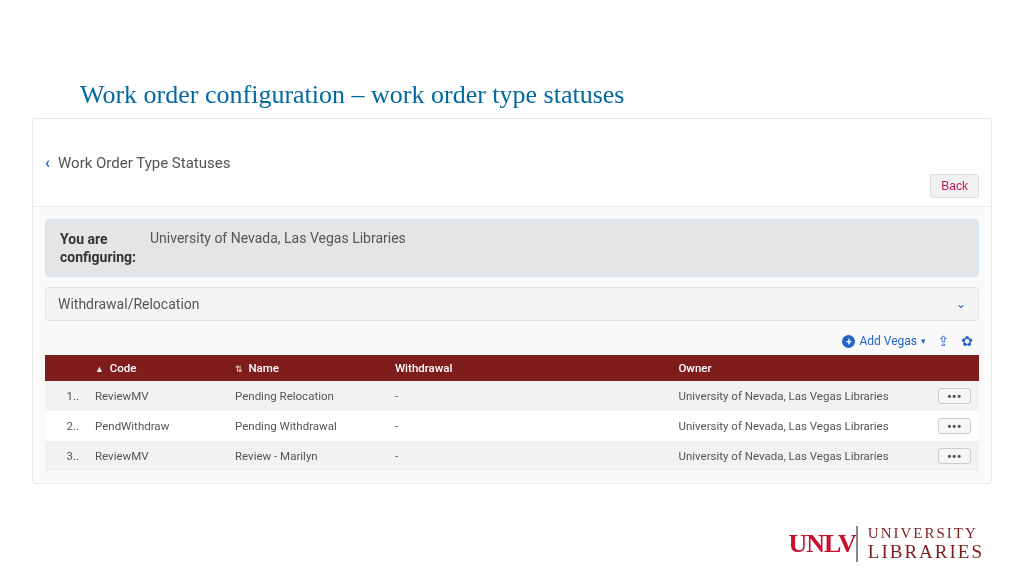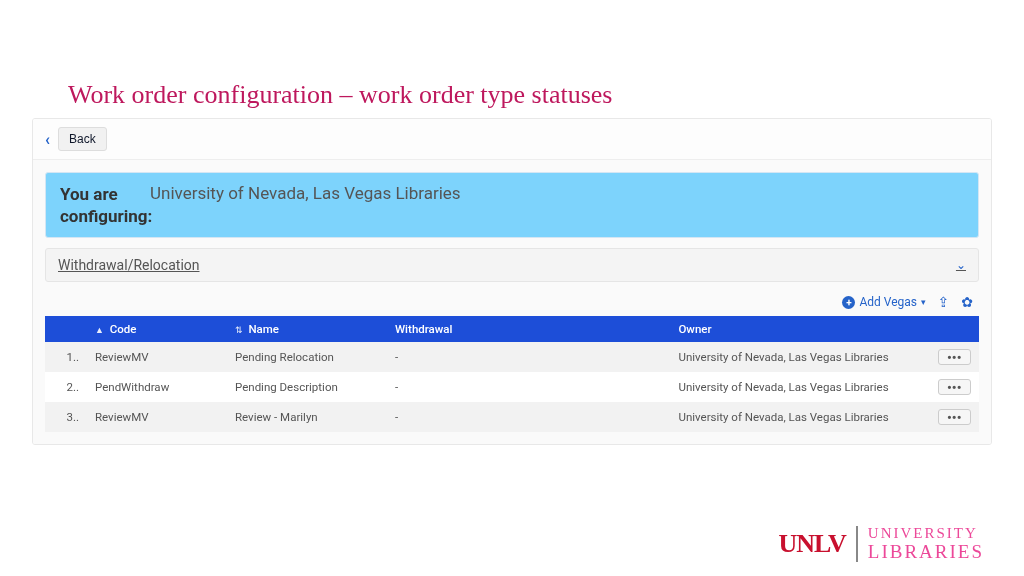--- a/index.html
+++ b/index.html
@@ -8,24 +8,24 @@
     background: #fff;
     width: 1024px;
     height: 576px;
     position: relative;
     font-size: 12px;
     color: #555;
   }
   .slide-title {
     position: absolute;
     top: 80px;
-    left: 68px;
+    left: 80px;
     font-family: Georgia, "Times New Roman", serif;
     font-size: 26px;
-    color: #be185d;
+    color: #0369a1;
     font-weight: 400;
   }
   .app-frame {
     position: absolute;
     top: 118px;
     left: 32px;
     right: 32px;
     border: 1px solid #e8e8e8;
     border-radius: 3px;
     overflow: hidden;
@@ -48,54 +48,54 @@
     font-size: 15px;
     color: #555;
     flex: 1;
   }
   .back-btn {
     background: #f1f1f1;
     border: 1px solid #ddd;
     border-radius: 3px;
     padding: 4px 10px;
     font-size: 12px;
-    color: #0f172a;
+    color: #be185d;
     cursor: pointer;
+    margin-top: 47px;
   }
   .content-area {
     padding: 12px;
     background: #fafafa;
   }
   .info-banner {
-    background: #7dd3fc;
+    background: #e5e5e5;
     border: 1px solid #d4e6f4;
     border-radius: 3px;
     padding: 10px 14px;
     display: flex;
-    font-size: 17px;
+    font-size: 14px;
     margin-bottom: 10px;
   }
   .info-banner .label {
     font-weight: bold;
     color: #333;
     width: 90px;
     line-height: 1.3;
   }
   .info-banner .value { color: #555; }
   .type-panel {
     background: #f4f4f4;
     border: 1px solid #e5e5e5;
     border-radius: 3px;
     margin-bottom: 8px;
   }
   .type-panel-header {
     display: flex;
     align-items: center;
     padding: 8px 12px;
-    text-decoration: underline;
   }
   .type-panel-title {
     font-size: 14px;
     color: #555;
     flex: 1;
   }
   .collapse-chevron {
     color: #2563c9;
     font-size: 12px;
     cursor: pointer;
@@ -123,63 +123,64 @@
     gap:4px;
   }
   .add-status .plus {
     display:inline-block;width:13px;height:13px;border-radius:50%;
     background:#2563c9;color:#fff;text-align:center;line-height:13px;font-size:10px;font-weight:bold;
   }
   .caret-down { font-size:9px; }
   .export-icon, .gear-icon { color:#2563c9; cursor:pointer; font-size:14px; }
   table.status-table { width:100%; border-collapse:collapse; font-size:11.5px; }
   table.status-table thead th {
-    background:#1d4ed8; color:#fff; text-align:left; padding:6px 8px; font-weight:500;
+    background:#7f1d1d; color:#fff; text-align:left; padding:6px 8px; font-weight:500;
   }
   table.status-table thead th .sort { font-size:9px; margin-right:3px; opacity:.9;}
   table.status-table tbody td { padding:7px 8px; color:#555; }
   table.status-table tbody tr:nth-child(odd){ background:#f2f2f2; }
   table.status-table tbody tr:nth-child(even){ background:#fff; }
   .col-idx { width:42px; text-align:right; color:#666;}
   .col-code { width:140px; }
   .col-name { width:160px; }
   .col-desc { }
   .col-owner { width:260px; }
   .col-act { width:46px; text-align:right;}
   .row-actions-btn {
     background:#f6f6f6;border:1px solid #ccc;border-radius:3px;
     padding:1px 8px;color:#555;font-weight:bold;cursor:pointer;
     letter-spacing:1px;font-size:11px;
   }
   .footer-logo {
     position:absolute;
     bottom:14px; right:40px;
-    display:flex; align-items:center; gap:10px;
+    display:flex; align-items:center; 
   }
   .unlv-mark {
     font-family: Georgia,"Times New Roman",serif;
     color:#c8102e; font-weight:700; font-size:26px;
     letter-spacing:-1px;
   }
   .unlv-text {
     border-left:2px solid #888; padding-left:10px;
     font-family: Georgia,"Times New Roman",serif;
-    color:#ec4899; line-height:1.05;
+    color:#7f1d1d; line-height:1.05;
   }
   .unlv-text .l1{font-size:15px;letter-spacing:2px;}
   .unlv-text .l2{font-size:19px;letter-spacing:2px;}
 </style>
 </head>
 <body>
 
 <div class="slide-title">Work order configuration – work order type statuses</div>
 
 <div class="app-frame">
   <div class="page-header">
     <span class="back-chevron">‹</span>
+    <span class="page-title">Work Order Type Statuses</span>
     <button class="back-btn">Back</button>
   </div>
 
   <div class="content-area">
 
     <div class="info-banner">
       <div class="label">You are configuring:</div>
       <div class="value">University of Nevada, Las Vegas Libraries</div>
     </div>
 
@@ -222,21 +223,21 @@
           <td class="col-idx">1..</td>
           <td>ReviewMV</td>
           <td>Pending Relocation</td>
           <td>-</td>
           <td>University of Nevada, Las Vegas Libraries</td>
           <td class="col-act"><button class="row-actions-btn">•••</button></td>
         </tr>
         <tr>
           <td class="col-idx">2..</td>
           <td>PendWithdraw</td>
-          <td>Pending Description</td>
+          <td>Pending Withdrawal</td>
           <td>-</td>
           <td>University of Nevada, Las Vegas Libraries</td>
           <td class="col-act"><button class="row-actions-btn">•••</button></td>
         </tr>
         <tr>
           <td class="col-idx">3..</td>
           <td>ReviewMV</td>
           <td>Review - Marilyn</td>
           <td>-</td>
           <td>University of Nevada, Las Vegas Libraries</td>

